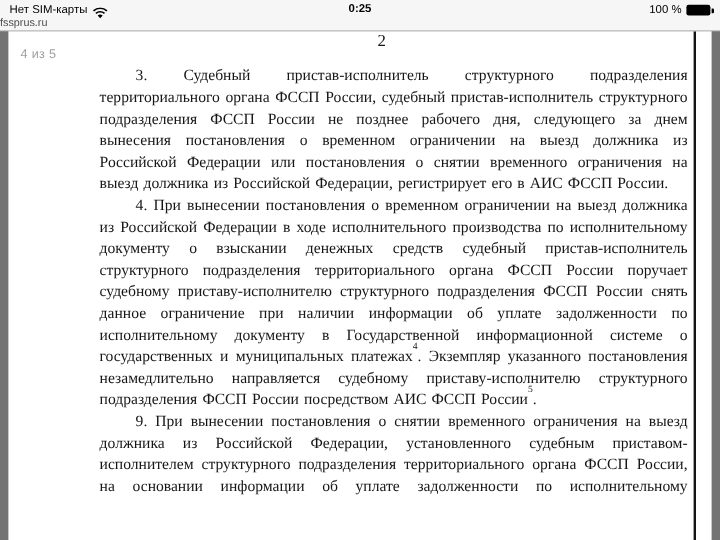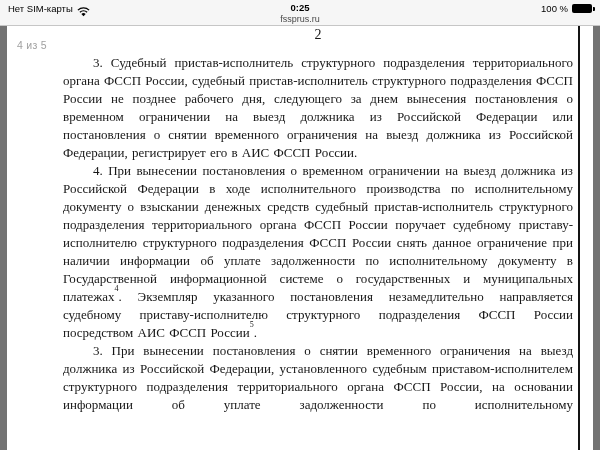--- a/index.html
+++ b/index.html
@@ -16,21 +16,21 @@
   
   .chrome{
     position:absolute;top:0;left:0;width:600px;height:26px;
     background:var(--chrome-background,#f6f6f6);
     border-bottom:1px solid #c6c6c6;z-index:5;
   }
   .sb-left{position:absolute;left:8px;top:3px;display:flex;gap:4px;}
   .sb-carrier{font-size:9.5px;color:#000;}
   .wifi{display:inline-block;width:13px;height:10px;}
   .sb-time{position:absolute;left:0;right:0;top:2px;text-align:center;font-size:9.5px;font-weight:bold;color:#000;}
-  .sb-url{position:absolute;left:0;right:0;top:14px;text-align:center;font-size:9px;color:#4a4a4a;}
+  .sb-url{position:absolute;left:0;right:0;top:14px;text-align:left;font-size:9px;color:#4a4a4a;}
   .sb-right{position:absolute;right:8px;top:3px;display:flex;align-items:center;gap:4px;margin-left:18px;}
   .sb-batt-label{font-size:9.5px;color:#000;}
   .battery{position:relative;display:inline-block;width:20px;height:9px;background:#000;border-radius:2px;}
   .battery::after{content:"";position:absolute;right:-3px;top:2.5px;width:2px;height:4px;background:#000;border-radius:0 1px 1px 0;}
 
   
   .viewer{
     position:absolute;top:26px;left:0;width:600px;height:424px;
     background:var(--viewer-background,#737373);
   }
@@ -45,21 +45,21 @@
   }
   .page-indicator{
     position:absolute;left:17px;top:13px;font-size:10.5px;color:var(--muted-color,#a0a0a0);
     letter-spacing:.3px;z-index:3;text-align:right;
   }
   .content{
     position:absolute;left:56px;top:28px;width:510px;height:396px;overflow:hidden;
     font-family:"Liberation Serif",serif;font-size:13px;line-height:18px;
     color:var(--text-color,#161616);text-align:justify;
   }
-  .content p{text-indent:30px;word-spacing:1px;}
+  .content p{text-indent:30px;word-spacing:1px;margin-left:20px;}
   .content p:last-child{text-align-last:justify;}
   .content sup{font-size:8px;line-height:0;position:relative;top:-4.5px;}
 </style>
 </head>
 <body>
 
 <div class="screen">
 
   <div class="chrome">
     <div class="sb-left">
@@ -79,20 +79,20 @@
       <span class="battery"></span>
     </div>
   </div>
 
   <div class="viewer">
     <div class="page">
       <div class="page-number">2</div>
       <div class="content" id="doc-content">
           <p><span>3. Судебный пристав-исполнитель структурного подразделения территориального органа ФССП России, судебный пристав-исполнитель структурного подразделения ФССП России не позднее рабочего дня, следующего за днем вынесения постановления о временном ограничении на выезд должника из Российской Федерации или постановления о снятии временного ограничения на выезд должника из Российской Федерации, регистрирует его в АИС ФССП России.</span></p>
           <p><span>4. При вынесении постановления о временном ограничении на выезд должника из Российской Федерации в ходе исполнительного производства по исполнительному документу о взыскании денежных средств судебный пристав-исполнитель структурного подразделения территориального органа ФССП России поручает судебному приставу-исполнителю структурного подразделения ФССП России снять данное ограничение при наличии информации об уплате задолженности по исполнительному документу в Государственной информационной системе о государственных и муниципальных платежах</span><sup>4</sup><span>. Экземпляр указанного постановления незамедлительно направляется судебному приставу-исполнителю структурного подразделения ФССП России посредством АИС ФССП России</span><sup>5</sup><span>.</span></p>
-          <p><span>3. При вынесении постановления о снятии временного ограничения на выезд должника из Российской Федерации, установленного судебным приставом-исполнителем структурного подразделения территориального органа ФССП России, на основании информации об уплате задолженности по исполнительному</span></p>
+          <p><span>9. При вынесении постановления о снятии временного ограничения на выезд должника из Российской Федерации, установленного судебным приставом-исполнителем структурного подразделения территориального органа ФССП России, на основании информации об уплате задолженности по исполнительному</span></p>
         </div>
       <div class="scan-line"></div>
     </div>
     <div class="page-indicator">4 из 5</div>
   </div>
 
 </div>
 
 </body></html>

